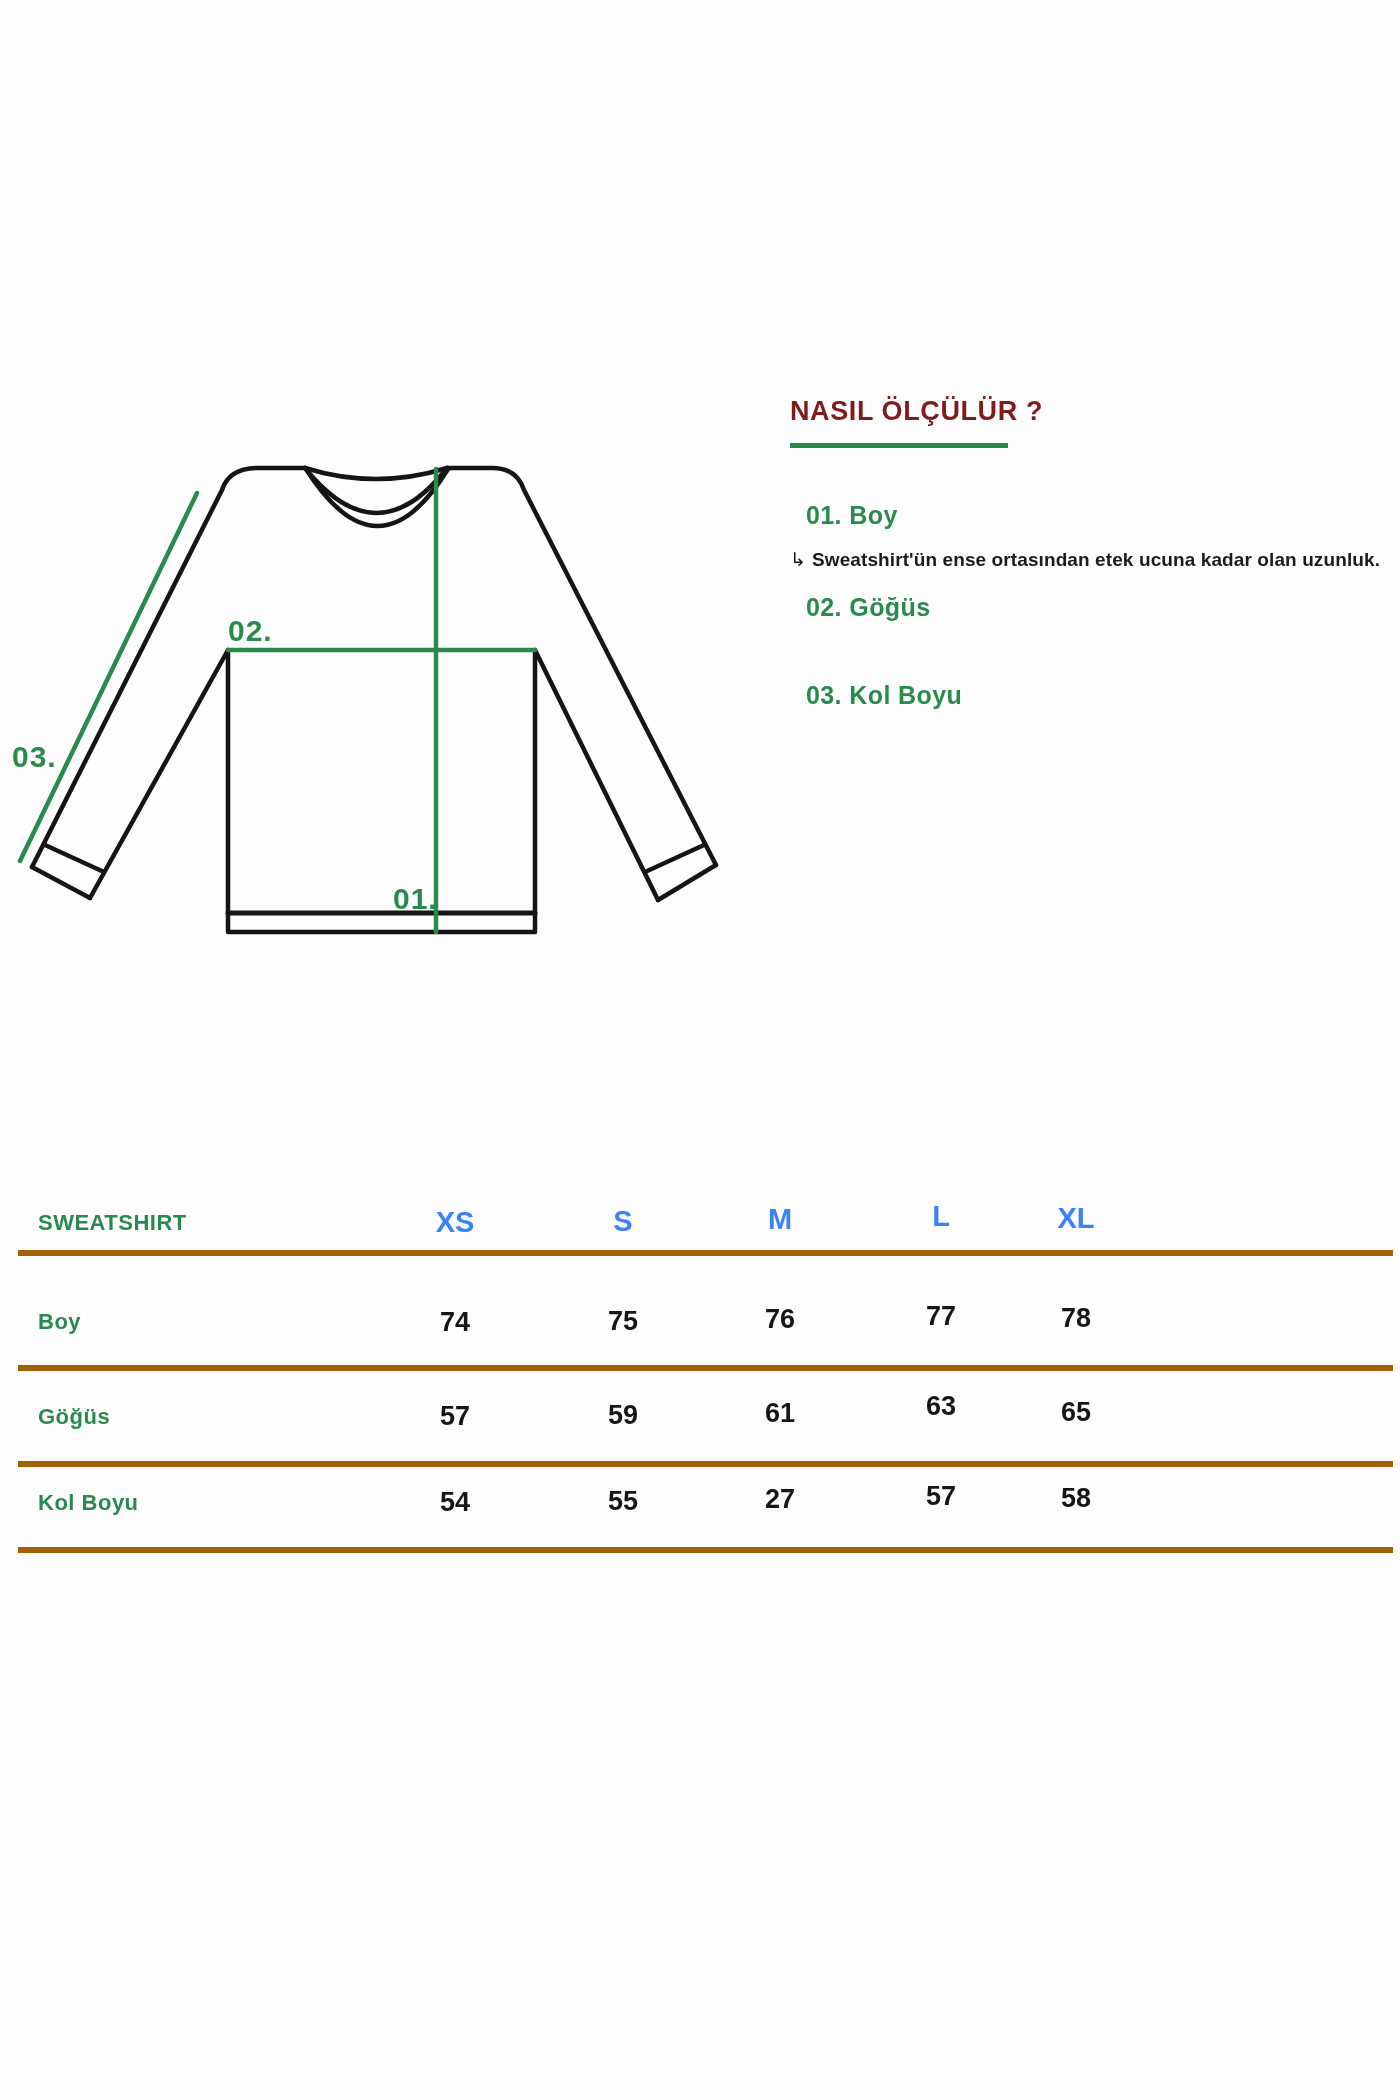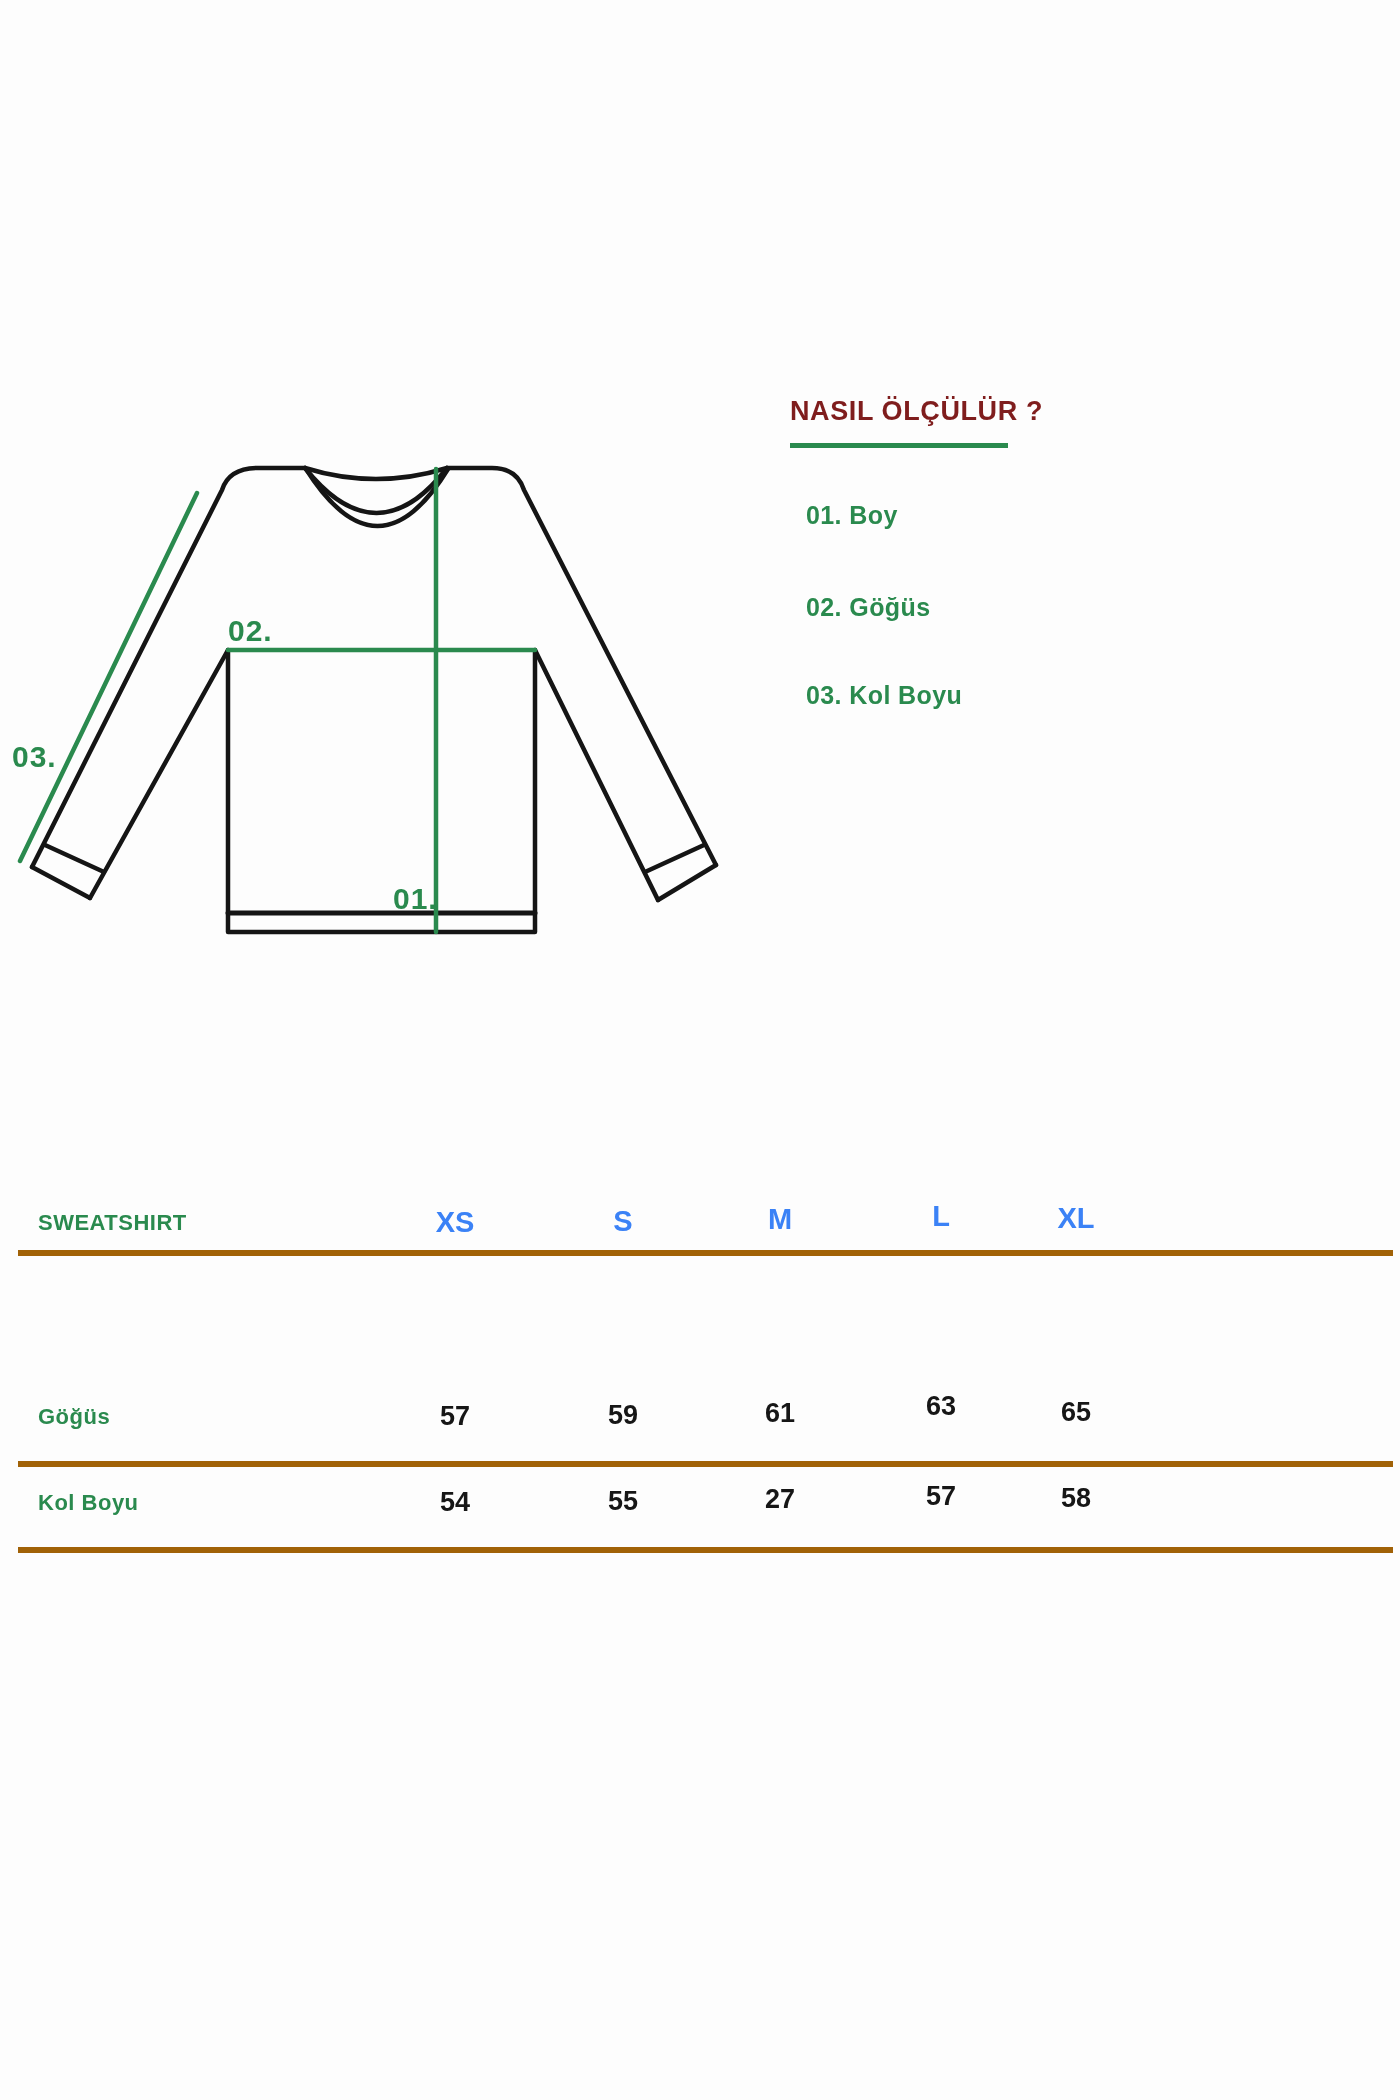--- a/index.html
+++ b/index.html
@@ -100,36 +100,46 @@
       <text x="12" y="347">03.</text>
       <text x="393" y="489">01.</text>
     </g>
   </svg>
 
   <div class="guide">
     <div class="guide-title">NASIL ÖLÇÜLÜR ?</div>
     <div class="guide-underline"></div>
 
     <div class="g-head h1">01. Boy</div>
+    <div class="g-desc d1"><span class="arr">↳</span><span>Sweatshirt'ün ense ortasından etek ucuna kadar olan uzunluk.</span></div>
 
     <div class="g-head h2">02. Göğüs</div>
 
     <div class="g-head h3">03. Kol Boyu</div>
   </div>
 
   <div class="t-row t-header">
     <div class="t-product">SWEATSHIRT</div>
     <div class="t-size">XS</div>
     <div class="t-size">S</div>
     <div class="t-size">M</div>
     <div class="t-size">L</div>
     <div class="t-size">XL</div>
     <div></div>
   </div>
 
+  <div class="t-row t-r1">
+    <div class="t-label">Boy</div>
+    <div class="t-val">74</div>
+    <div class="t-val">75</div>
+    <div class="t-val">76</div>
+    <div class="t-val">77</div>
+    <div class="t-val">78</div>
+    <div></div>
+  </div>
 
   <div class="t-row t-r2">
     <div class="t-label">Göğüs</div>
     <div class="t-val">57</div>
     <div class="t-val">59</div>
     <div class="t-val">61</div>
     <div class="t-val">63</div>
     <div class="t-val">65</div>
     <div></div>
   </div>

